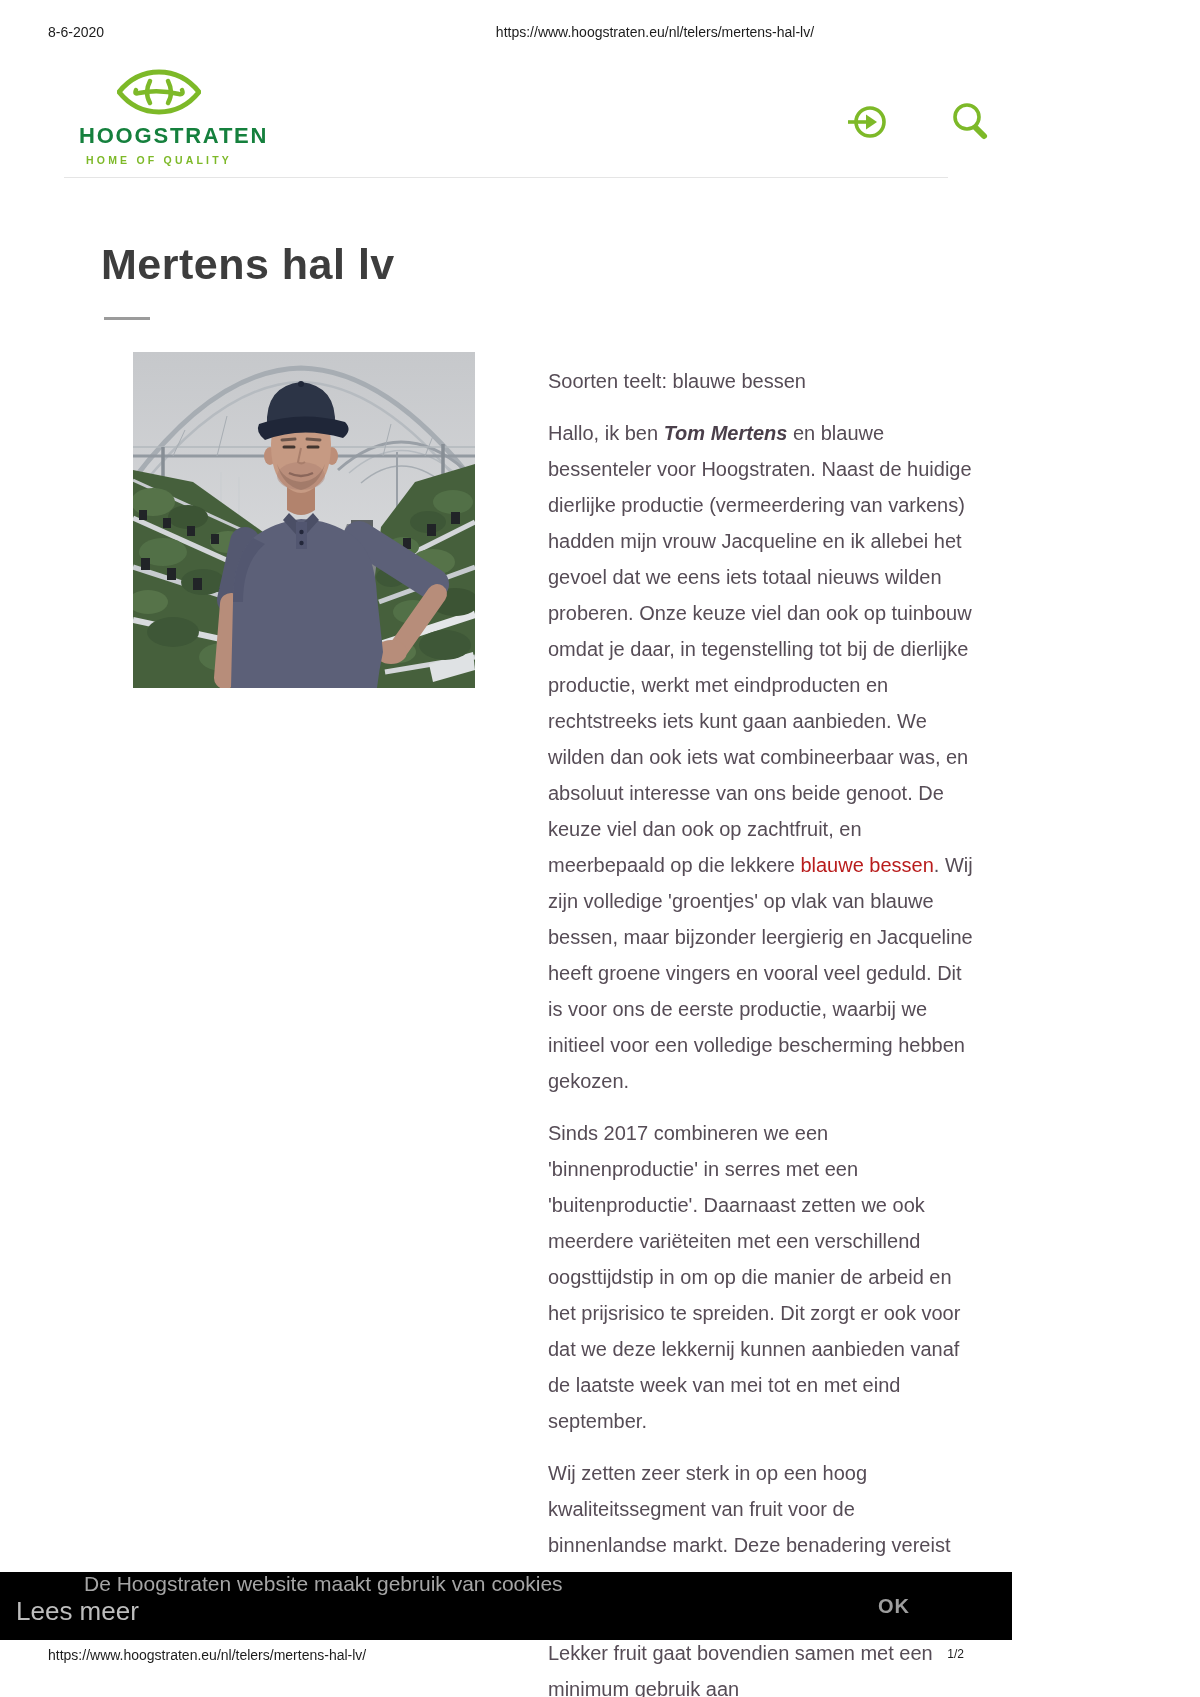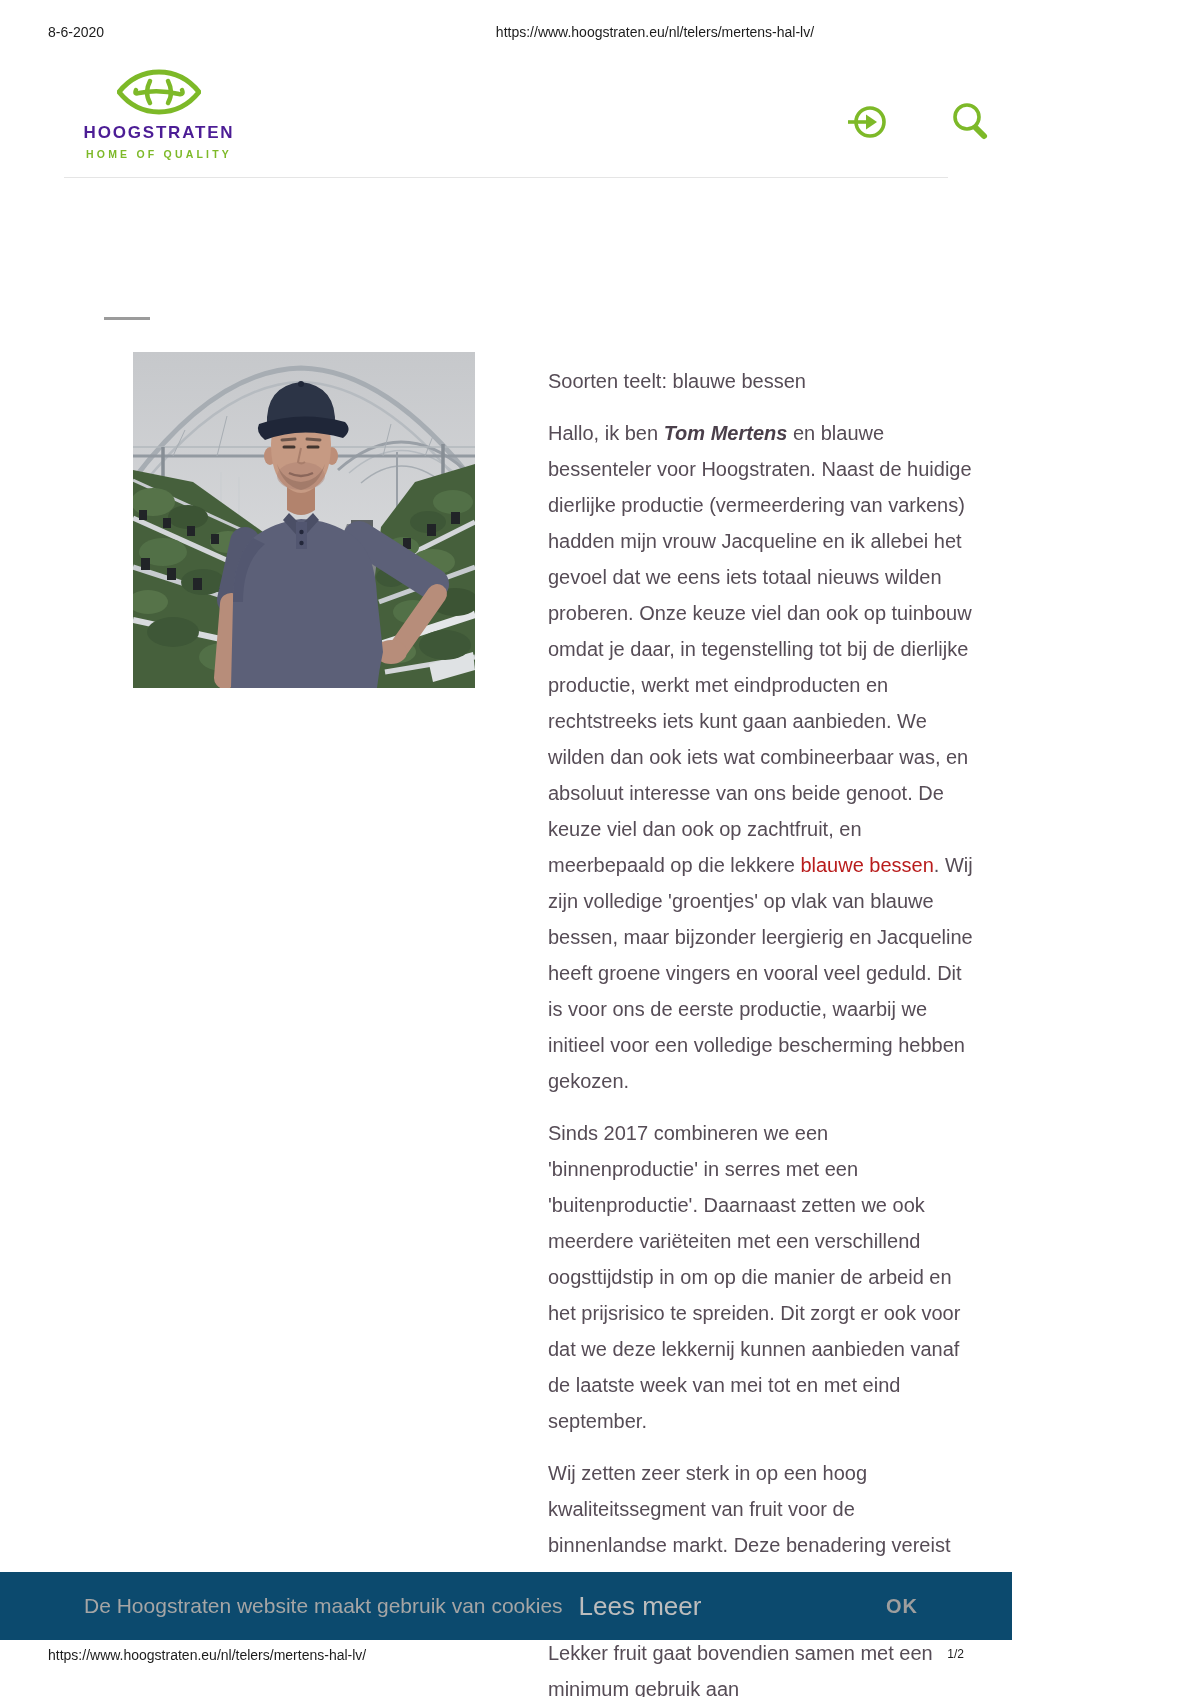--- a/index.html
+++ b/index.html
@@ -9,42 +9,42 @@
   }
   
   .print-date{position:absolute;left:48px;top:24px;font-size:14px;color:#1c1c1c;}
   .print-url{position:absolute;left:655px;top:24px;transform:translateX(-50%);font-size:14px;color:#1c1c1c;white-space:nowrap;}
   .footer-url{position:absolute;left:48px;top:1647px;font-size:14px;color:#1c1c1c;}
   .footer-page{position:absolute;right:48px;top:1647px;font-size:12px;color:#1c1c1c;}
 
   
   .logo-block{position:absolute;left:79px;top:68px;width:160px;text-align:center;}
   .logo-mark{display:block;margin:0 auto;}
-  .brand{margin-top:7px;font-size:17px;font-weight:700;letter-spacing:1.8px;color:#4c1d95;}
+  .brand{margin-top:7px;font-size:22px;font-weight:700;letter-spacing:1.8px;color:#15803d;}
   .tagline{margin-top:5px;font-size:10.5px;font-weight:700;letter-spacing:3.2px;color:#7db928;}
   .hdr-btn{position:absolute;width:44px;height:44px;border:none;background:transparent;padding:0;cursor:pointer;}
   .hdr-btn.login{left:846px;top:100px;}
   .hdr-btn.search{left:948px;top:100px;}
   .header-divider{position:absolute;left:64px;right:64px;top:177px;height:1px;background:#e5e5e5;}
 
   
   .page-title{position:absolute;left:101px;top:240px;margin:0;font-size:43px;font-weight:700;color:#3d3d3d;letter-spacing:0.5px;}
   .title-underline{position:absolute;left:104px;top:317px;width:46px;height:3px;background:#9b9b9b;}
   .grower-photo{position:absolute;left:133px;top:352px;width:342px;height:336px;}
   .article{position:absolute;left:532px;top:347px;width:458px;font-size:20px;line-height:36px;color:#564c56;}
   .article p{margin:16px;}
   .article p + p{margin-top:13px;}
   .bold-name{font-weight:700;font-style:italic;color:#4a3f4a;}
   .bold-berries{font-weight:400;color:#b91c1c;}
 
   
-  .cookie-bar{position:absolute;left:0;right:0;top:1572px;height:68px;background:#0c4a6e;display:flex;align-items:center;}
+  .cookie-bar{position:absolute;left:0;right:0;top:1572px;height:68px;background:#000000;display:flex;align-items:flex-start;flex-direction:column;}
   .cookie-msg{margin-left:84px;font-size:21px;color:#a5a5a5;}
   .cookie-link{margin-left:16px;font-size:26px;color:#bdbdbd;text-decoration:none;cursor:pointer;}
-  .cookie-ok{position:absolute;right:88px;top:50%;transform:translateY(-50%);border:none;background:transparent;
+  .cookie-ok{position:absolute;right:96px;top:50%;transform:translateY(-50%);border:none;background:transparent;
              font-size:20px;font-weight:700;letter-spacing:1px;color:#9e9e9e;cursor:pointer;font-family:"Liberation Sans",sans-serif;}
 </style>
 </head>
 <body>
 
 <div class="page">
 
   <div class="print-date">8-6-2020</div>
   <div class="print-url">https://www.hoogstraten.eu/nl/telers/mertens-hal-lv/</div>
 
@@ -69,20 +69,21 @@
 
   <button class="hdr-btn search">
     <svg width="44" height="44" viewBox="0 0 44 44">
       <circle cx="19" cy="17" r="12" fill="none" stroke="#7db928" stroke-width="3.6"></circle>
       <line x1="27.5" y1="27.5" x2="36" y2="36" stroke="#7db928" stroke-width="6" stroke-linecap="round"></line>
     </svg>
   </button>
 
   <div class="header-divider"></div>
 
+  <h1 class="page-title">Mertens hal lv</h1>
   <div class="title-underline"></div>
 
   <svg class="grower-photo" viewBox="0 0 342 336" preserveAspectRatio="none">
     <defs>
       <linearGradient id="sky" x1="0" y1="0" x2="0" y2="1">
         <stop offset="0" stop-color="#c6c8cb"></stop>
           <stop offset="1" stop-color="#e0e1e3"></stop>
       </linearGradient>
     </defs>
     <g>

